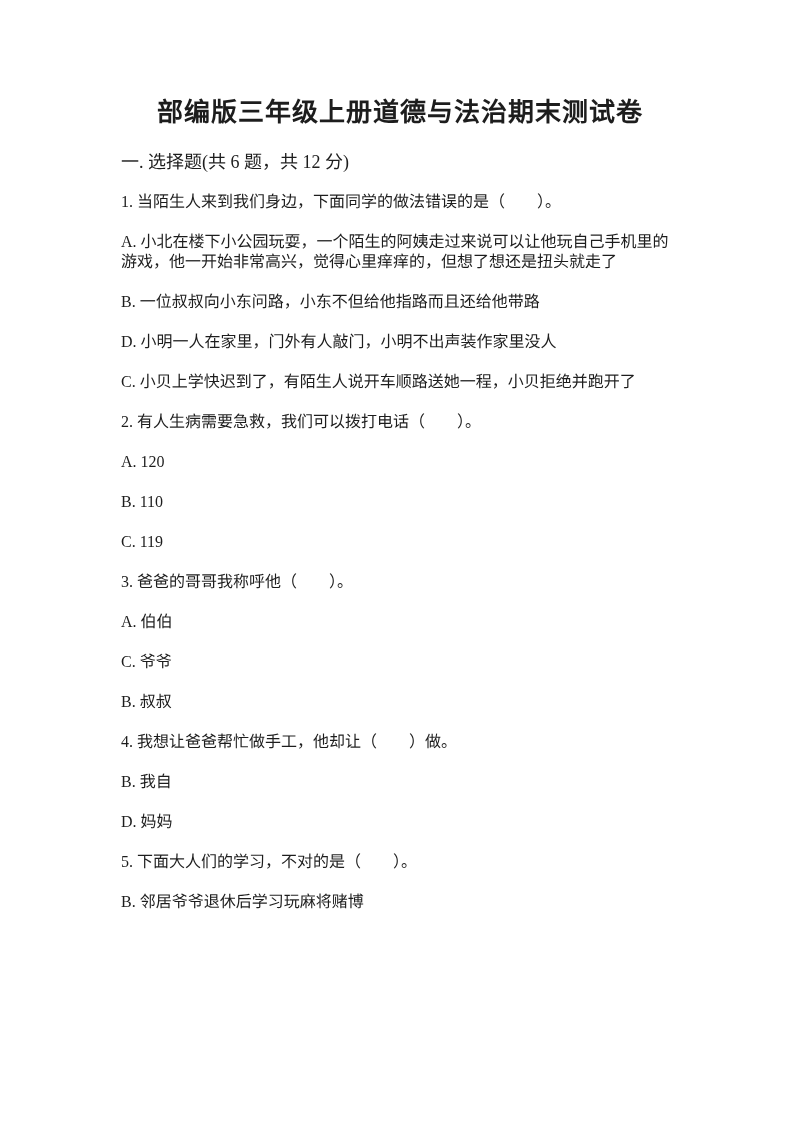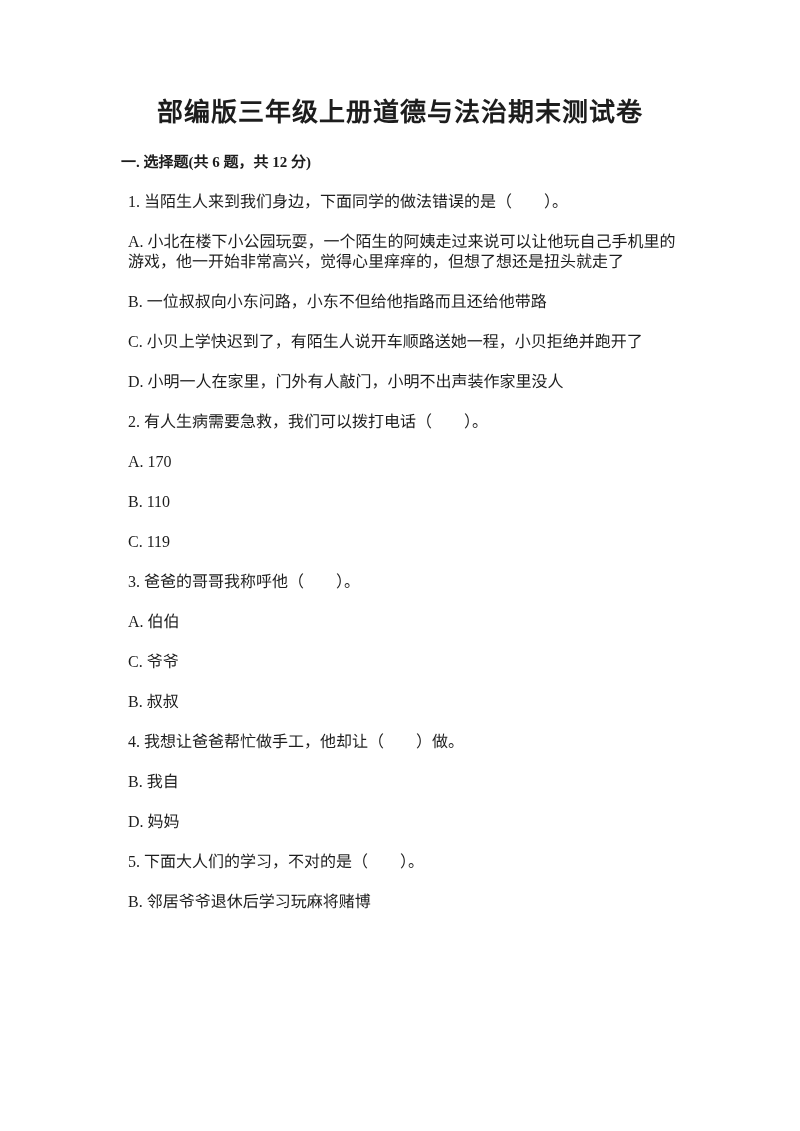--- a/index.html
+++ b/index.html
@@ -20,49 +20,49 @@
   }
   .doc-title {
     font-size: 26px;
     font-weight: 700;
     line-height: 34px;
     text-align: center;
     margin: 0 0 22px 0;
     letter-spacing: 1px;
   }
   .section-header {
-    font-size: 15px;
-    font-weight: 700;
+    font-size: 18px;
+    font-weight: 400;
     line-height: 20px;
     margin: 0 0 20px 0;
   }
   .line {
     font-size: 16px;
     line-height: 20px;
-    margin: 0 0 20px 7px;
+    margin: 0 0 20px 0;
     word-break: break-all;
   }
 </style>
 </head>
 <body>
 
 <div class="page">
 
   <h1 class="doc-title">部编版三年级上册道德与法治期末测试卷</h1>
 
   <p class="section-header">一. 选择题(共 6 题，共 12 分)</p>
 
   <p class="line">1. 当陌生人来到我们身边，下面同学的做法错误的是（　　）。</p>
   <p class="line">A. 小北在楼下小公园玩耍，一个陌生的阿姨走过来说可以让他玩自己手机里的游戏，他一开始非常高兴，觉得心里痒痒的，但想了想还是扭头就走了</p>
   <p class="line">B. 一位叔叔向小东问路，小东不但给他指路而且还给他带路</p>
+  <p class="line">D. 小明一人在家里，门外有人敲门，小明不出声装作家里没人</p>
   <p class="line">C. 小贝上学快迟到了，有陌生人说开车顺路送她一程，小贝拒绝并跑开了</p>
-  <p class="line">D. 小明一人在家里，门外有人敲门，小明不出声装作家里没人</p>
 
   <p class="line">2. 有人生病需要急救，我们可以拨打电话（　　）。</p>
-  <p class="line">A. 170</p>
+  <p class="line">A. 120</p>
   <p class="line">B. 110</p>
   <p class="line">C. 119</p>
 
   <p class="line">3. 爸爸的哥哥我称呼他（　　）。</p>
   <p class="line">A. 伯伯</p>
   <p class="line">C. 爷爷</p>
   <p class="line">B. 叔叔</p>
 
   <p class="line">4. 我想让爸爸帮忙做手工，他却让（　　）做。</p>
   <p class="line">B. 我自</p>

